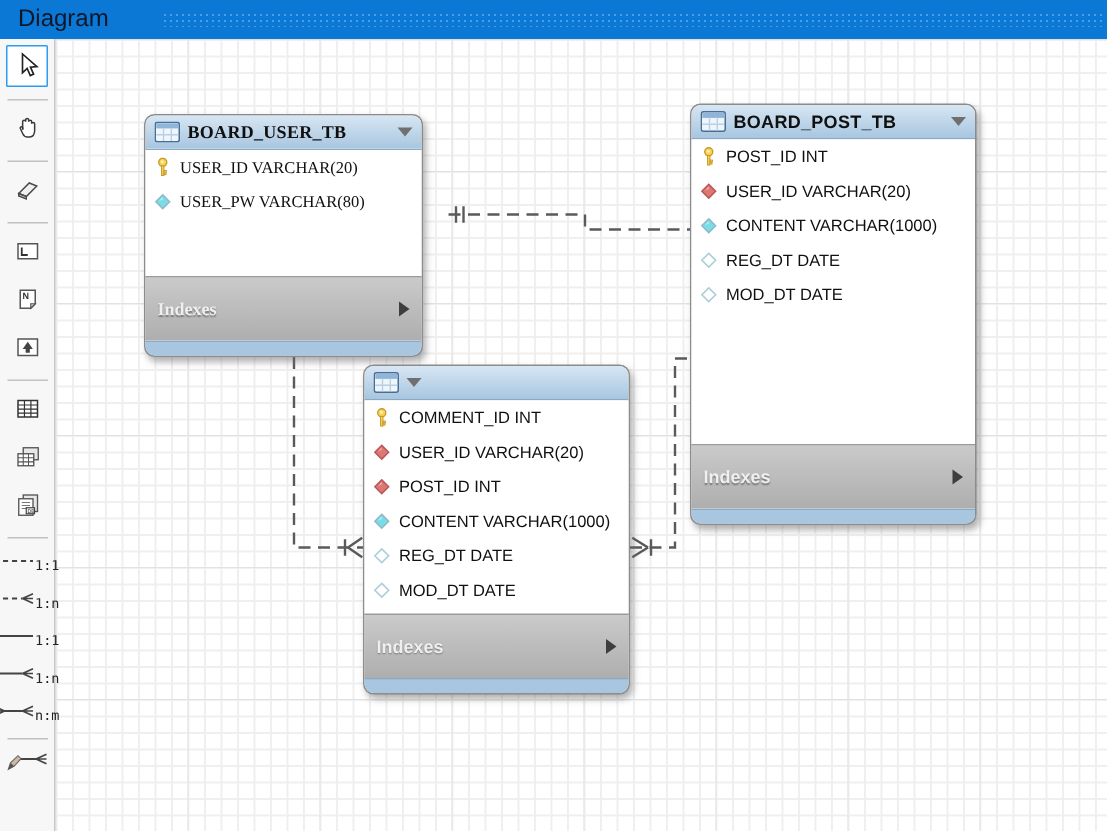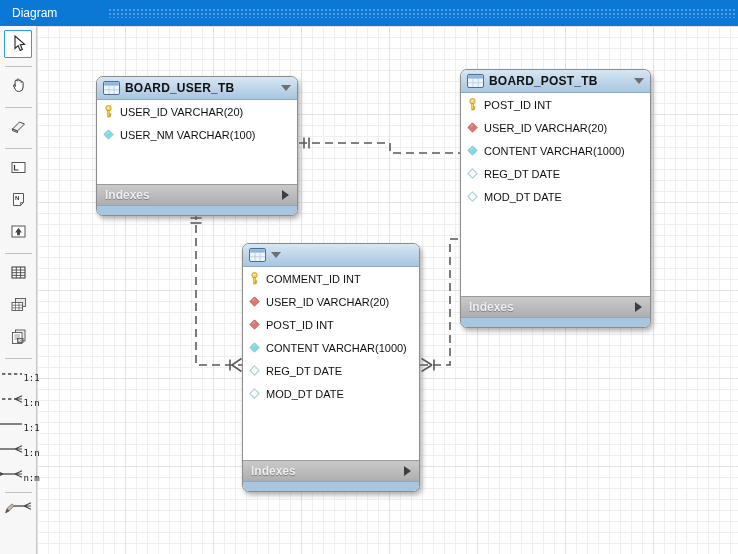--- a/index.html
+++ b/index.html
@@ -2,21 +2,21 @@
 <html><head>
 <meta charset="utf-8">
 <style>
   html,body{margin:0;padding:0;}
   body{width:738px;height:554px;position:relative;overflow:hidden;background:#fff;
        font-family:"Liberation Sans",sans-serif;-webkit-font-smoothing:antialiased;}
 
   
   .titlebar{position:absolute;top:0;left:0;right:0;height:26px;background:#0a78d4;
             display:flex;align-items:center;padding-left:12px;box-sizing:border-box;z-index:5;}
-  .titlebar-label{color:#ffffff;font-size:12px;position:relative;z-index:2;}
+  .titlebar-label{color:#0f172a;font-size:16px;position:relative;z-index:2;}
   .titlebar-dots{position:absolute;left:108px;right:3px;top:8px;bottom:8px;
             background-image:radial-gradient(rgba(255,255,255,.5) .8px, transparent 1px);
             background-size:4px 4px;opacity:.55;}
 
   
   .toolbar{position:absolute;top:26px;left:0;bottom:0;width:37px;background:#f7f7f7;
            border-right:1px solid #c6c6c6;box-sizing:border-box;display:flex;
            flex-direction:column;align-items:center;padding-top:4px;gap:8px;z-index:4;}
   .tb-sep{width:27px;height:1px;background:#c2c2c2;flex:none;}
   .tb-btn{display:flex;flex-direction:row;align-items:center;justify-content:center;
@@ -43,21 +43,21 @@
   .ent-h{height:23px;background:linear-gradient(#d7e6f3,#a8c6e0);border-bottom:1px solid #8aa9c4;
          border-radius:6px 6px 0 0;display:flex;align-items:center;padding:0 6px;gap:5px;box-sizing:border-box;}
   .ent-title{font-size:12px;font-weight:bold;color:#101010;flex:1;white-space:nowrap;overflow:hidden;letter-spacing:.2px;}
   .tri-down{width:0;height:0;border-left:5px solid transparent;border-right:5px solid transparent;
             border-top:6px solid #6f6f6f;flex:none;}
   .ent-b{background:#fff;overflow:hidden;}
   .row{height:23px;display:flex;align-items:center;padding-left:6px;gap:6px;}
   .ric{flex:none;display:flex;align-items:center;}
   .rtxt{font-size:11px;color:#101010;white-space:nowrap;}
   .ent-i{height:20px;background:linear-gradient(#cacaca,#aeaeae);border-top:1px solid #9a9a9a;
-         display:flex;align-items:center;justify-content:space-between;padding:0 8px;}
+         display:flex;align-items:center;justify-content:space-between;padding:11px 8px;}
   .ent-i span{color:#efefef;font-weight:bold;font-size:12px;text-shadow:0 1px 1px rgba(0,0,0,.35);}
   .tri-right{width:0;height:0;border-top:5px solid transparent;border-bottom:5px solid transparent;
              border-left:7px solid #3e3e3e;}
   .ent-f{height:9px;background:#a8c6e0;border-top:1px solid #8aa9c4;border-radius:0 0 6px 6px;}
 </style>
 </head>
 <body>
 
 <div class="titlebar">
   <span class="titlebar-label">Diagram</span>
@@ -194,21 +194,21 @@
       <polyline points="420,365 450,365 450,239 481,239" fill="none" stroke="#5a5a5a" stroke-width="1.6" stroke-dasharray="8 5"></polyline>
       <line x1="432" y1="365" x2="421.5" y2="358.5" stroke="#5a5a5a" stroke-width="1.6"></line>
       <line x1="432" y1="365" x2="421.5" y2="371.5" stroke="#5a5a5a" stroke-width="1.6"></line>
       <line x1="434" y1="359.5" x2="434" y2="370.5" stroke="#5a5a5a" stroke-width="1.6"></line>
       <line x1="466" y1="233.5" x2="466" y2="244.5" stroke="#5a5a5a" stroke-width="1.6"></line>
       <line x1="471" y1="233.5" x2="471" y2="244.5" stroke="#5a5a5a" stroke-width="1.6"></line>
     </g>
   </svg>
 
 <div id="entities">
-    <div class="ent" style="left: 96px; top: 76px; width: 202px;">
+    <div class="ent" style="left: 96px; top: 76px; width: 186px; font-family: Liberation Serif, serif;">
       <div class="ent-h">
         <span style="display: flex;">
           <svg width="17" height="14" viewBox="0 0 17 14">
             <rect x="0.5" y="0.5" width="16" height="13" rx="1.5" fill="#eef5fb" stroke="#4a6d96" stroke-width="1"></rect>
             <rect x="1.2" y="1.2" width="14.6" height="3.4" fill="#8fb5d8"></rect>
             <path d="M6 4.8 V13 M11.2 4.8 V13 M1.2 8.8 H15.8" stroke="#b9cfe3" stroke-width=".9"></path>
           </svg>
         </span>
         <span class="ent-title">BOARD_USER_TB</span>
         <div class="tri-down"></div>
@@ -226,21 +226,21 @@
           </span>
           <span class="rtxt">USER_ID VARCHAR(20)</span>
         </div>
         <div class="row">
           <span class="ric">
             <svg width="11" height="11" viewBox="0 0 11 11">
               <path d="M5.5 .9 L10.1 5.5 L5.5 10.1 L.9 5.5 Z" fill="#7adce7" stroke="#8fb9c6" stroke-width="1"></path>
               <path d="M5.5 2.2 L3 5 L5.5 4 Z" fill="#c4f2f6" opacity=".8"></path>
             </svg>
           </span>
-          <span class="rtxt">USER_NM VARCHAR(100)</span>
+          <span class="rtxt">USER_PW VARCHAR(80)</span>
         </div>
       </div>
       <div class="ent-i">
         <span>Indexes</span>
         <div class="tri-right"></div>
       </div>
       <div class="ent-f"></div>
     </div>
     <div class="ent" style="left: 460px; top: 69px; width: 191px;">
       <div class="ent-h">
@@ -312,21 +312,21 @@
       <div class="ent-h">
         <span style="display: flex;">
           <svg width="17" height="14" viewBox="0 0 17 14">
             <rect x="0.5" y="0.5" width="16" height="13" rx="1.5" fill="#eef5fb" stroke="#4a6d96" stroke-width="1"></rect>
             <rect x="1.2" y="1.2" width="14.6" height="3.4" fill="#8fb5d8"></rect>
             <path d="M6 4.8 V13 M11.2 4.8 V13 M1.2 8.8 H15.8" stroke="#b9cfe3" stroke-width=".9"></path>
           </svg>
         </span>
         <div class="tri-down"></div>
       </div>
-      <div class="ent-b" style="height: 193px;">
+      <div class="ent-b" style="height: 142px;">
         <div class="row">
           <span class="ric">
             <svg width="11" height="13" viewBox="0 0 11 13">
               <circle cx="5.5" cy="3.2" r="2.7" fill="#f8d456" stroke="#c89b2a" stroke-width=".9"></circle>
               <circle cx="5.2" cy="2.8" r="1" fill="#fdf0c0"></circle>
               <rect x="4.7" y="5.6" width="1.6" height="6.4" fill="#f8d456" stroke="#c89b2a" stroke-width=".7"></rect>
               <rect x="6.3" y="8.7" width="1.7" height="1.1" fill="#f8d456" stroke="#c89b2a" stroke-width=".6"></rect>
               <rect x="6.3" y="10.4" width="1.4" height="1" fill="#f8d456" stroke="#c89b2a" stroke-width=".6"></rect>
             </svg>
           </span>

